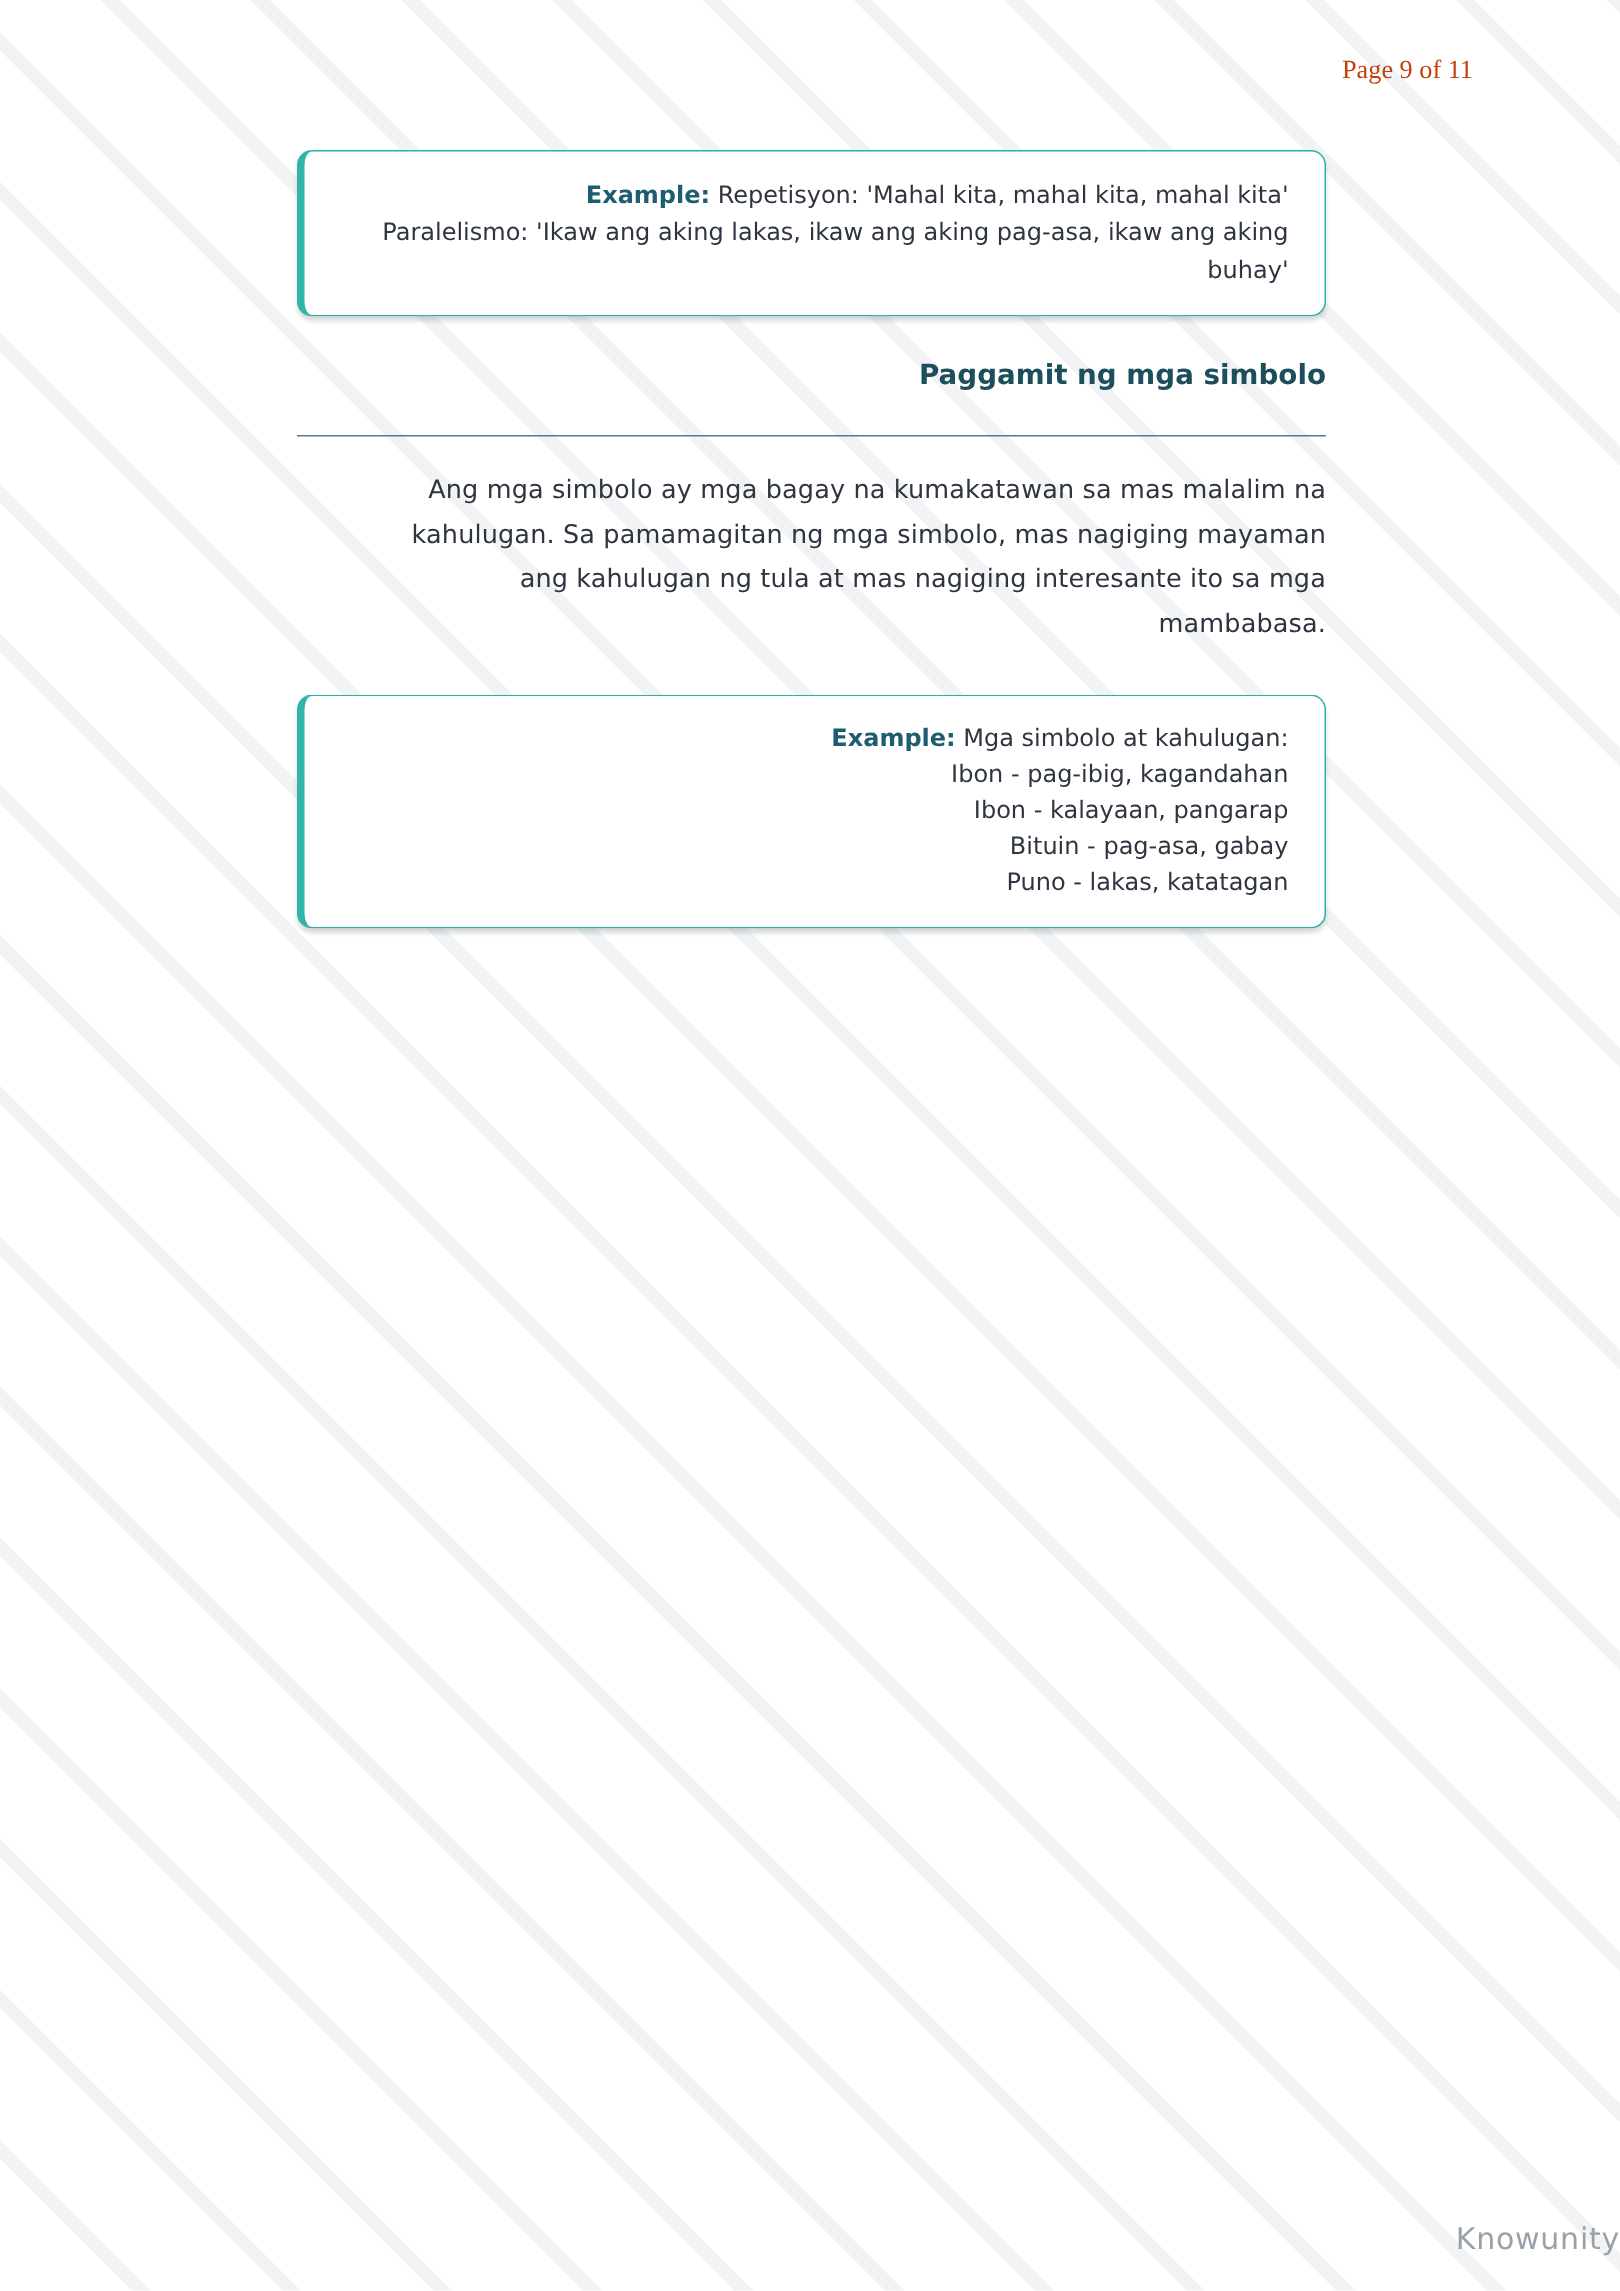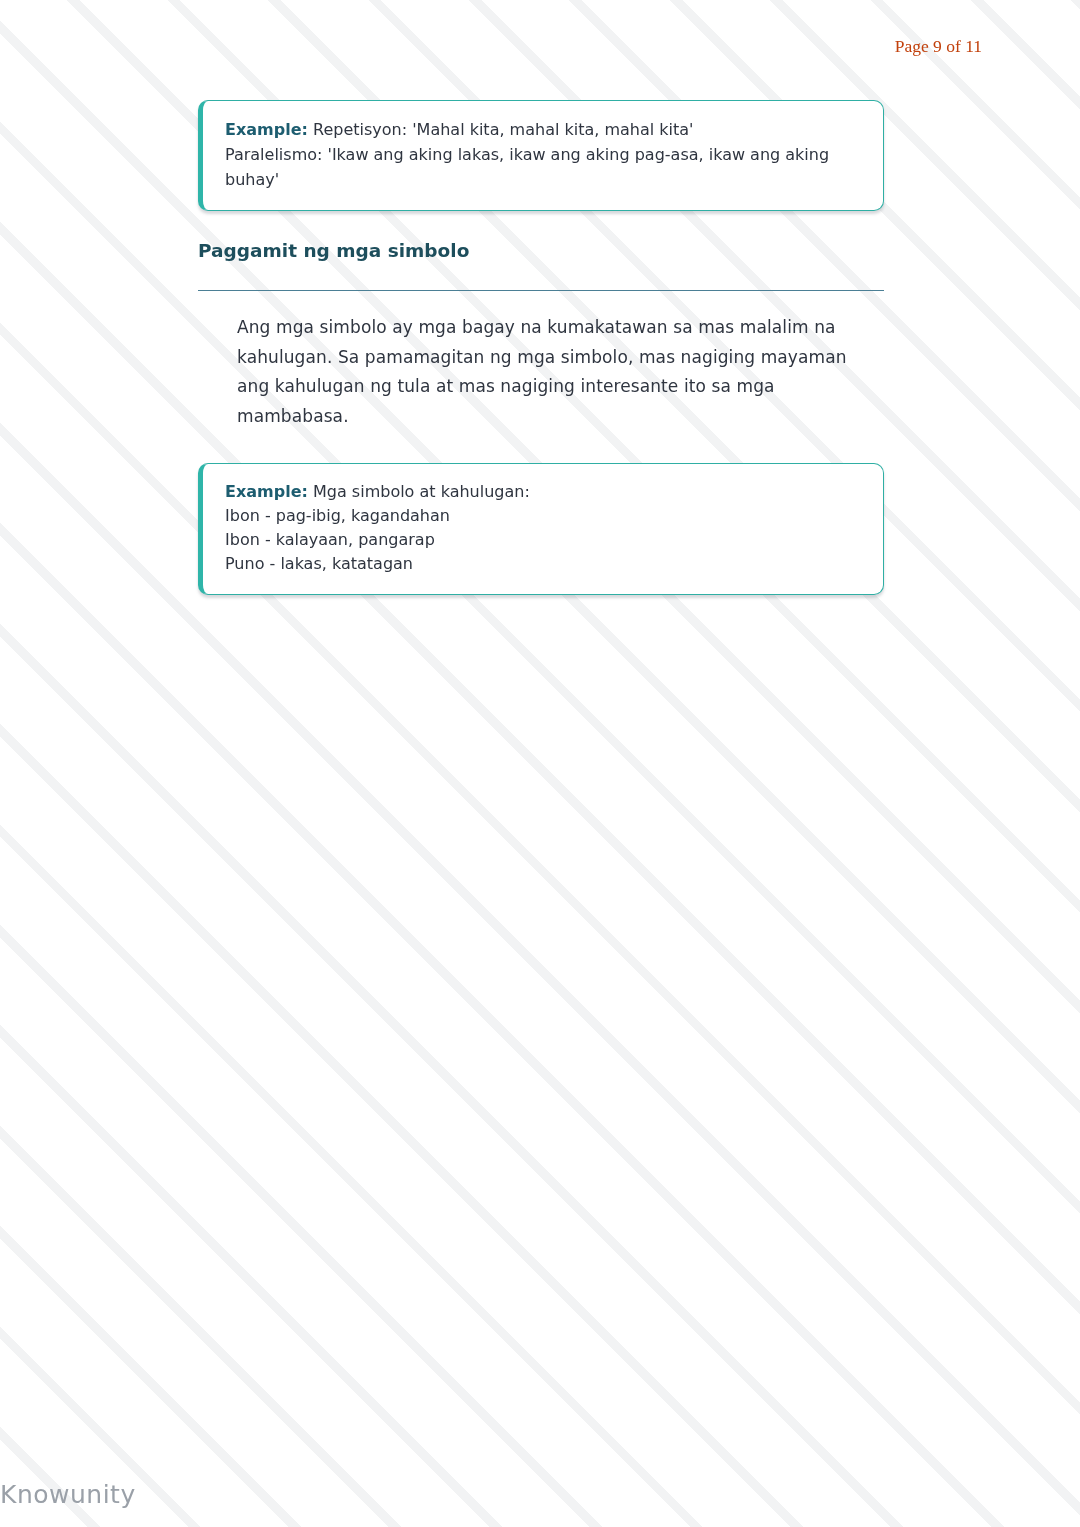--- a/index.html
+++ b/index.html
@@ -30,20 +30,21 @@
     font-family: "Liberation Serif", "DejaVu Serif", serif;
     font-size: 17.5px;
     color: #c2410c;
   }
 
   .content {
     position: absolute;
     left: 198px;
     top: 100px;
     width: 686px;
+    text-align: right;
   }
 
   .example-box {
     background: #ffffff;
     border: 1.5px solid #2fafa4;
     border-left: 5px solid #2fb5a9;
     border-radius: 10px;
     box-shadow: 0 3px 3px rgba(110, 120, 130, 0.28);
     padding: 16px 24px 18px 22px;
     font-size: 16px;
@@ -81,22 +82,22 @@
 
   .box-symbols-wrap {
     margin-top: 32px;
   }
 
   .footer-brand {
     position: absolute;
     top: 1480px;
     left: 0;
     width: 100%;
-    text-align: left;
-    font-size: 25px;
+    text-align: right;
+    font-size: 20px;
     color: #9aa0a8;
     letter-spacing: 0.5px;
   }
 </style>
 </head>
 <body>
 
 <div class="page-number">Page 9 of 11</div>
 
 <div class="content">
@@ -113,19 +114,20 @@
   <p class="section-paragraph">Ang mga simbolo ay mga bagay na kumakatawan sa mas malalim na kahulugan. Sa pamamagitan ng mga simbolo, mas nagiging mayaman ang kahulugan ng tula at mas nagiging interesante ito sa mga mambabasa.</p>
 
   <div class="box-symbols-wrap">
     <div class="example-box box-symbols">
       <div>
         <span class="ex-label">Example:</span>
         <span>Mga simbolo at kahulugan:</span>
       </div>
       <div>Ibon - pag-ibig, kagandahan</div>
       <div>Ibon - kalayaan, pangarap</div>
+      <div>Bituin - pag-asa, gabay</div>
       <div>Puno - lakas, katatagan</div>
     </div>
   </div>
 
 </div>
 
 <div class="footer-brand">Knowunity</div>
 
 </body></html>

